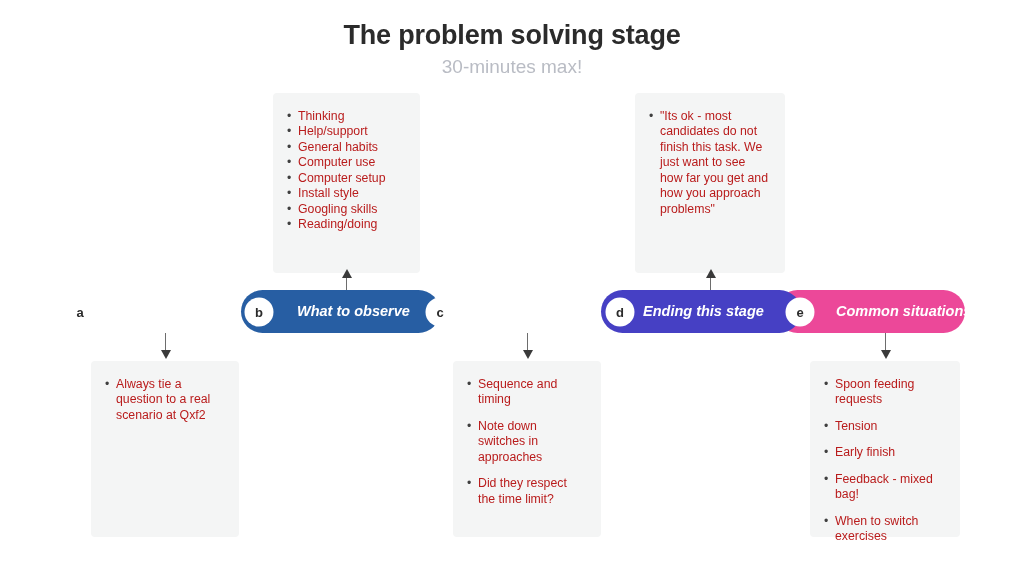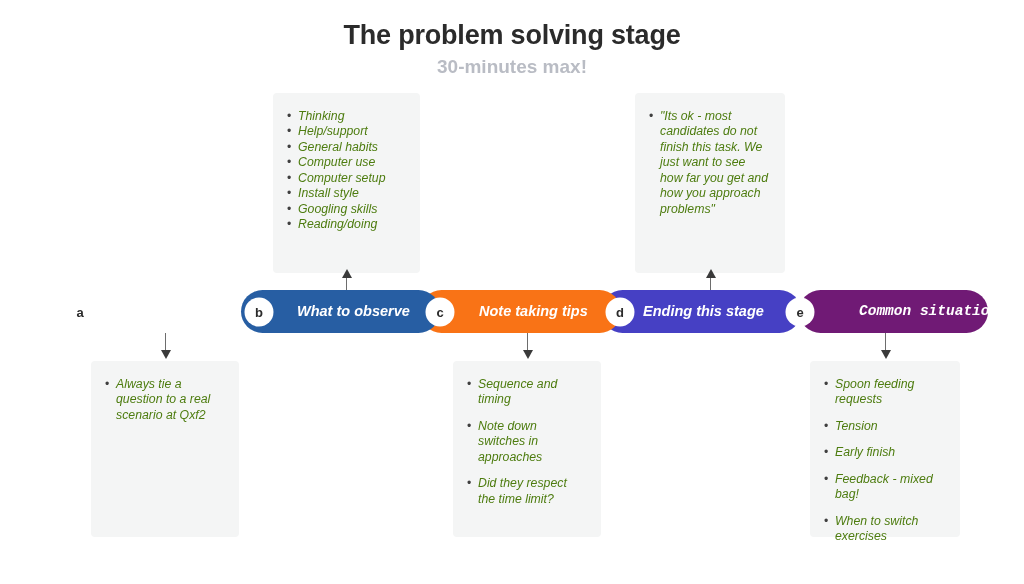--- a/index.html
+++ b/index.html
@@ -28,21 +28,21 @@
     color: #2b2b2b;
     letter-spacing: -0.2px;
   }
   #subtitle {
     position: absolute;
     left: 0;
     top: 56px;
     width: 1024px;
     text-align: center;
     font-size: 19px;
-    font-weight: bold;
+    font-weight: normal;
     color: #b9bcc4;
   }
 
   
   #timeline {
     position: absolute;
     left: 60px;
     top: 290px;
     width: 910px;
     height: 43px;
@@ -106,22 +106,21 @@
   }
   .card ul {
     margin: 0;
     padding: 0;
     list-style: none;
   }
   .card li {
     position: relative;
     padding-left: 11px;
     font-size: 12.3px;
-    font-style: italic;
-    color: #4d7c0f;
+    color: #b91c1c;
     line-height: 1.26;
   }
   .card li::before {
     content: "\2022";
     position: absolute;
     left: 0;
     top: 0;
     color: #3f3f3f;
     font-style: normal;
   }
@@ -157,31 +156,28 @@
 </div>
 
 <div class="connector" style="left:346px; top:273px; height:18px;"></div>
 <div class="arrow-up" style="left:342px; top:269px;"></div>
 
 <div class="connector" style="left:710px; top:273px; height:18px;"></div>
 <div class="arrow-up" style="left:706px; top:269px;"></div>
 
 <div id="timeline">
 
-  <div class="seg" style="left:739px; width:189px; border-radius:21.5px; background:#701a75; z-index:1;font-family:Liberation Mono, monospace;">
+  <div class="seg" style="left:716px; width:189px; border-radius:21.5px; background:#ec4899; z-index:1;">
     <span class="seg-label" style="left:60px;">Common situations</span>
   </div>
 
   <div class="seg" style="left:541px; width:200px; border-radius:21.5px; background:#4640c4; z-index:2;">
     <span class="seg-label" style="left:42px;">Ending this stage</span>
   </div>
 
-  <div class="seg" style="left:360px; width:201px; border-radius:21.5px; background:#f97316; z-index:3;">
-    <span class="seg-label" style="left:59px;">Note taking tips</span>
-  </div>
 
   <div class="seg" style="left:181px; width:199px; border-radius:21.5px; background:#275ea3; z-index:4;">
     <span class="seg-label" style="left:56px;">What to observe</span>
   </div>
 
 
   <div class="badge" style="left:20px;">a</div>
   <div class="badge" style="left:199px;">b</div>
   <div class="badge" style="left:380px;">c</div>
   <div class="badge" style="left:560px;">d</div>

